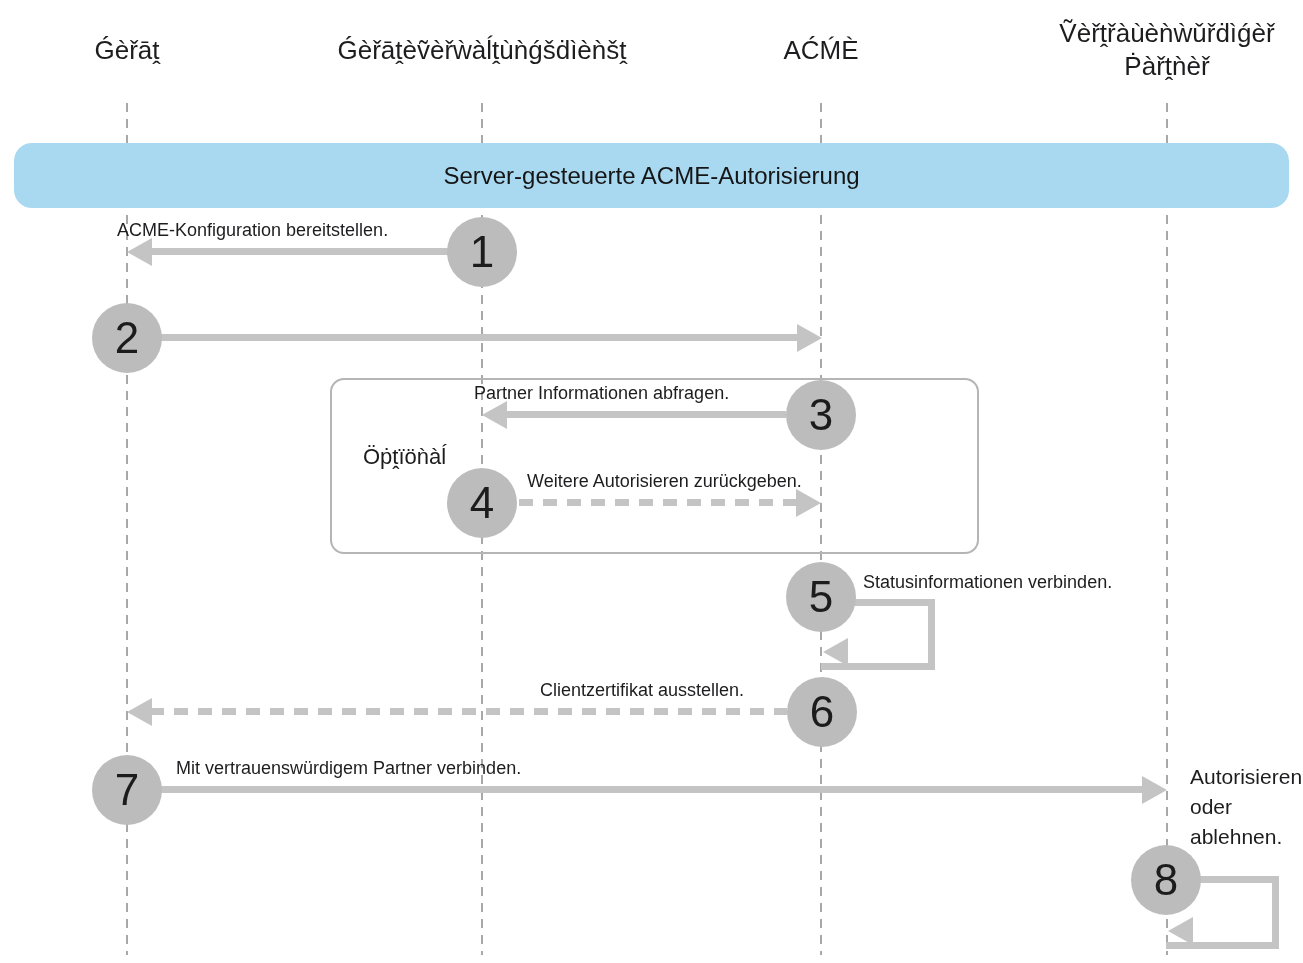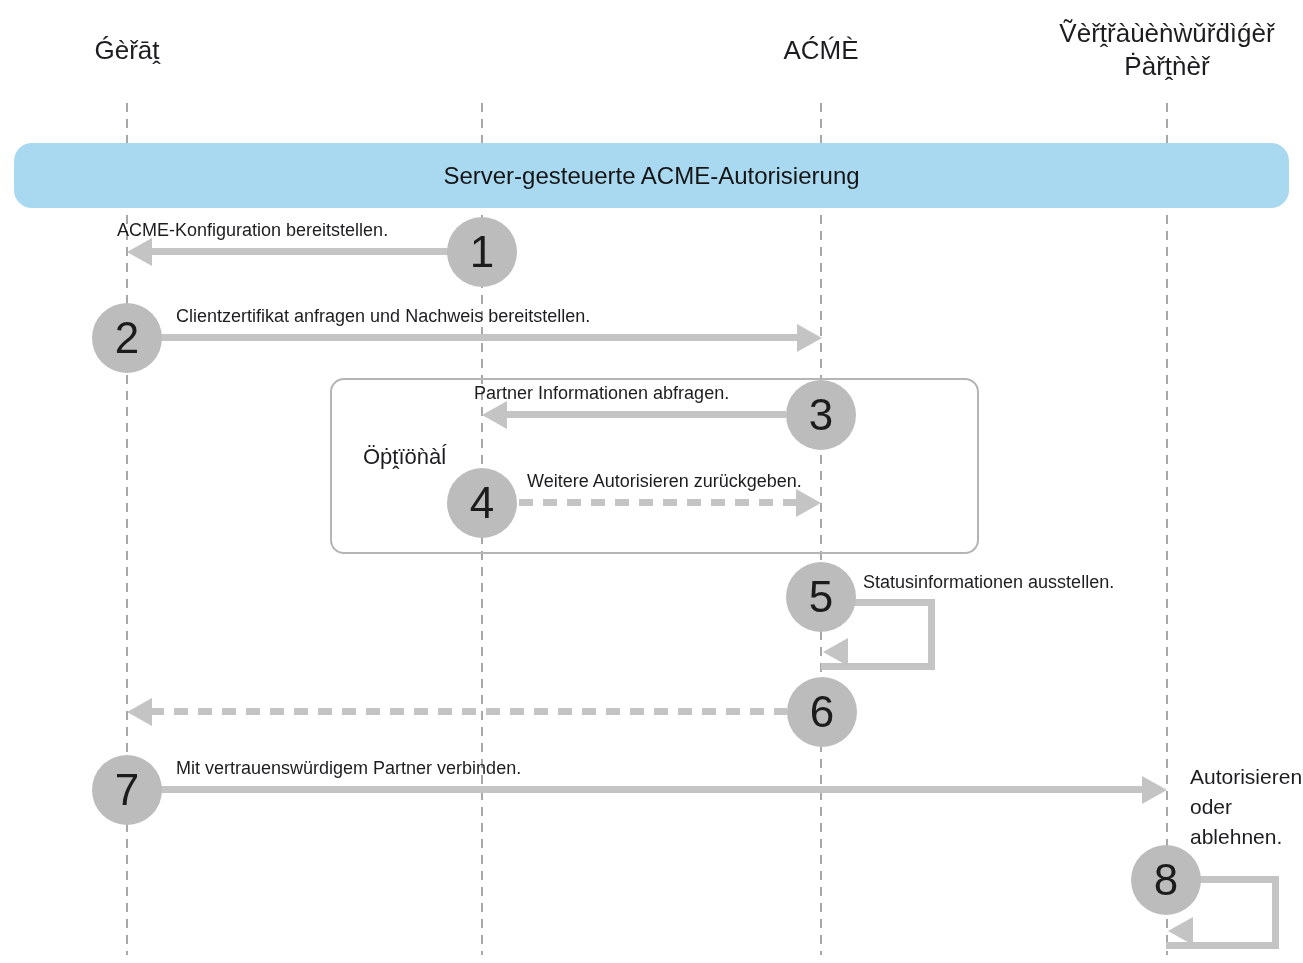--- a/index.html
+++ b/index.html
@@ -53,53 +53,54 @@
 <body>
 
 <div class="diagram">
 
   <div class="lifeline" style="left:126px"></div>
   <div class="lifeline" style="left:481px"></div>
   <div class="lifeline" style="left:820px"></div>
   <div class="lifeline" style="left:1166px"></div>
 
   <div class="actor" style="left:27px;width:200px">Ǵèřāṱ</div>
+  <div class="actor" style="left:282px;width:400px">Ǵèřāṱèṽèřẁàĺṱùǹǵšḋìèǹšṱ</div>
   <div class="actor" style="left:721px;width:200px">AĆḾÈ</div>
   <div class="actor" style="left:1032px;width:270px">Ṽèřṱřàùèǹẁǔřḋìǵèř Ṗàřṱǹèř</div>
 
   <div class="banner">Server-gesteuerte ACME-Autorisierung</div>
 
   <div class="opt-box"></div>
   <div class="opt-label">Öṗṱïöǹàĺ</div>
 
   <div class="msg-label" style="left:117px;top:220px">ACME-Konfiguration bereitstellen.</div>
   <div class="head-l" style="left:127px;top:238px"></div>
   <div class="shaft" style="left:150px;top:248px;width:298px"></div>
   <div class="circle" style="left:447px;top:217px">1</div>
 
-  <div class="msg-label" style="left:176px;top:306px">Clientzertifikat anfragen und Nachweis bereitstellen.</div>
   <div class="shaft" style="left:160px;top:334px;width:637px"></div>
   <div class="head-r" style="left:797px;top:324px"></div>
   <div class="circle" style="left:92px;top:303px">2</div>
 
   <div class="msg-label" style="left:474px;top:383px">Partner Informationen abfragen.</div>
   <div class="head-l" style="left:482px;top:401px"></div>
   <div class="shaft" style="left:505px;top:411px;width:281px"></div>
   <div class="circle" style="left:786px;top:380px">3</div>
 
   <div class="msg-label" style="left:527px;top:471px">Weitere Autorisieren zurückgeben.</div>
   <div class="shaft dashed" style="left:519px;top:499px;width:277px"></div>
   <div class="head-r" style="left:796px;top:489px"></div>
   <div class="circle" style="left:447px;top:468px">4</div>
 
-  <div class="msg-label" style="left:863px;top:572px">Statusinformationen ausstellen.</div>
+  <div class="msg-label" style="left:863px;top:572px">Statusinformationen verbinden.</div>
   <div class="loop" style="left:821px;top:599px;width:107px;height:57px"></div>
   <div class="head-l" style="left:823px;top:638px"></div>
   <div class="circle" style="left:786px;top:562px">5</div>
 
+  <div class="msg-label" style="left:540px;top:680px">Clientzertifikat ausstellen.</div>
   <div class="head-l" style="left:127px;top:698px"></div>
   <div class="shaft dashed" style="left:150px;top:708px;width:637px"></div>
   <div class="circle" style="left:787px;top:677px">6</div>
 
   <div class="msg-label" style="left:176px;top:758px">Mit vertrauenswürdigem Partner verbinden.</div>
   <div class="shaft" style="left:160px;top:786px;width:982px"></div>
   <div class="head-r" style="left:1142px;top:776px"></div>
   <div class="circle" style="left:92px;top:755px">7</div>
 
   <div class="note">Autorisieren oder ablehnen.</div>

